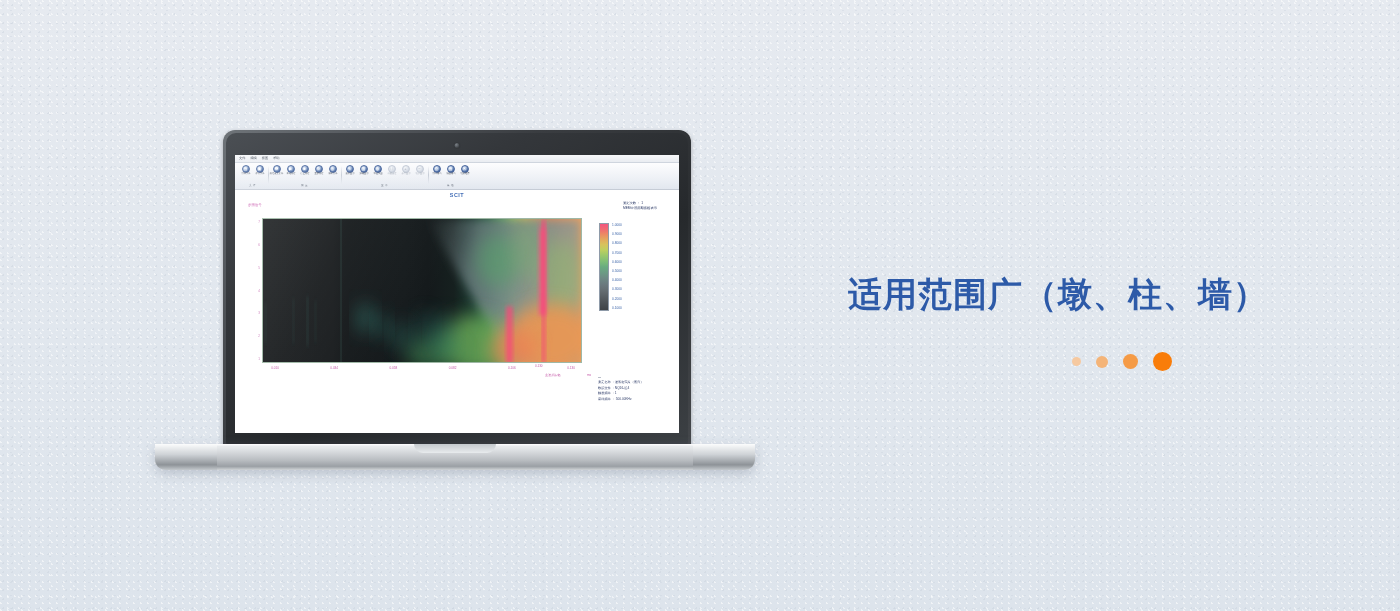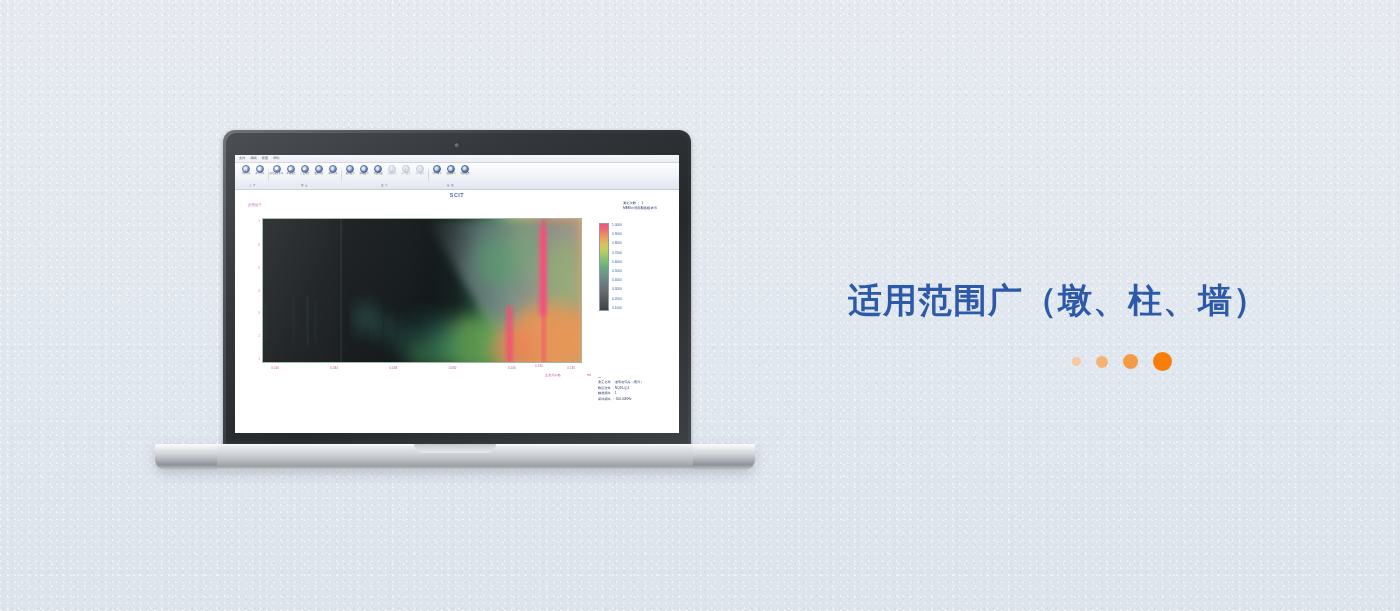--- a/index.html
+++ b/index.html
@@ -189,21 +189,21 @@
     position: absolute; left: 363px; top: 181px;
     font-size: 3.2px; color: #2e3c68; line-height: 1.75; white-space: nowrap;
   }
   .footer-dash {
     position: absolute; left: 363px; top: 176px;
     font-size: 3px; color: #4a5570;
   }
 
   
   #headline {
-    position: absolute; left: 848px; top: 278px;
+    position: absolute; left: 848px; top: 272px;
     font-size: 34px; font-weight: bold; letter-spacing: 1px;
     color: #2d5aa8; white-space: nowrap;
   }
   #dots { position: absolute; left: 1072px; top: 352px; display: flex; align-items: center; gap: 15px; }
   .dot { border-radius: 50%; display: block; }
 </style>
 </head>
 <body>
 
 <div id="laptop">

